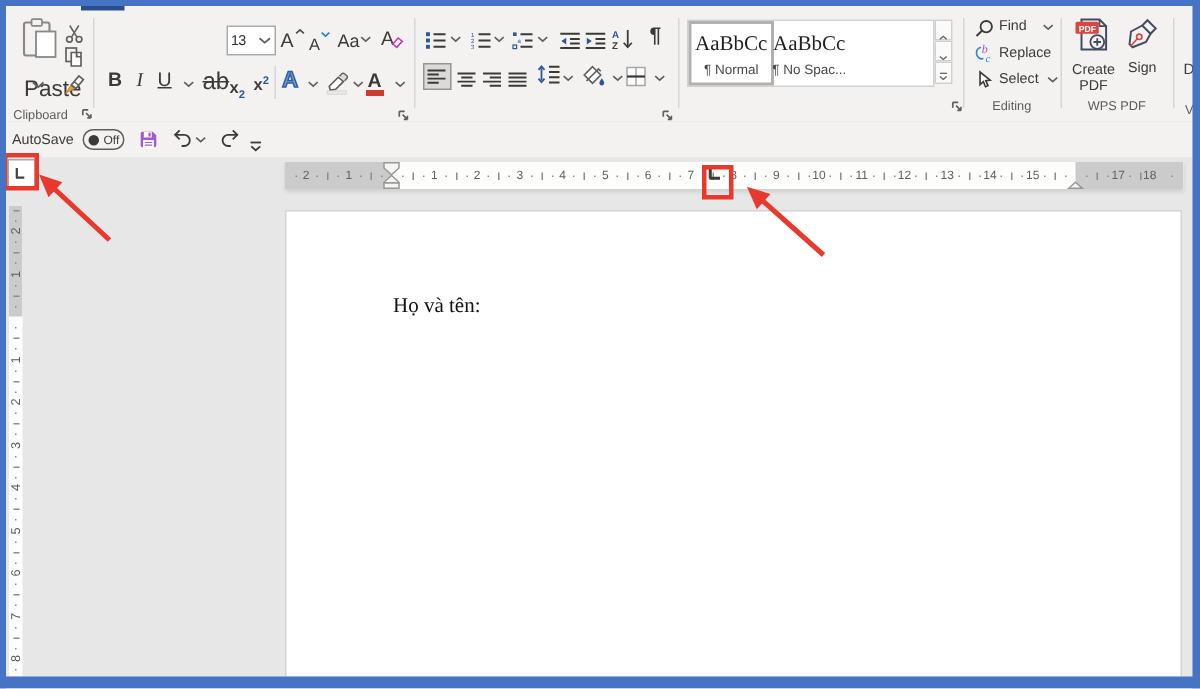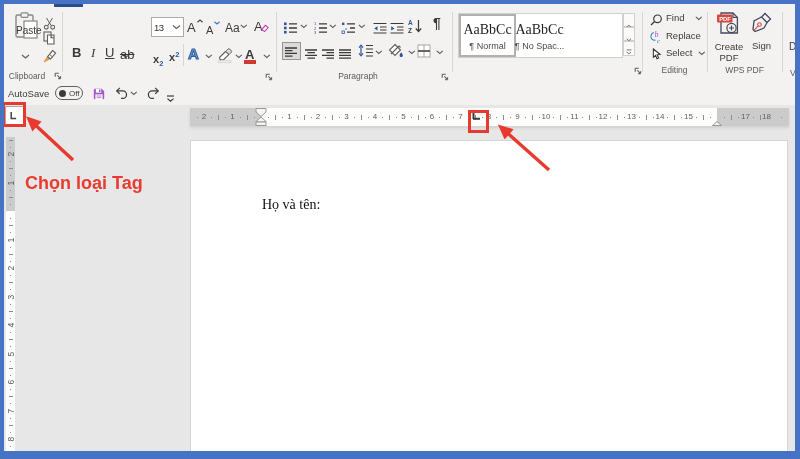--- a/index.html
+++ b/index.html
@@ -61,21 +61,21 @@
     <div class="vsep" style="left:778px"></div>
 
     <div class="abs" style="left:6px;top:6px;width:52px;height:66px">
       <div class="abs" style="left:4px;top:2px">
         <span>
         <svg width="26" height="28" viewBox="0 0 26 28">
           <rect x="2" y="3" width="17" height="22" rx="1.5" fill="none" stroke="#8a8886" stroke-width="1.4"></rect>
           <rect x="7" y="0.8" width="7" height="4.5" rx="1" fill="#f3f2f1" stroke="#8a8886" stroke-width="1.2"></rect>
           <rect x="10" y="9" width="13" height="17" fill="#fff" stroke="#8a8886" stroke-width="1.2"></rect>
         </svg></span>
-        <div class="ribtxt" style="left:2px;top:13px;font-size:10px">Paste</div>
+        <div class="ribtxt" style="left:2px;top:42px;font-size:15px">Paste</div>
         <svg class="abs" style="left:7px;top:42px" width="9" height="5" viewBox="0 0 9 5">
             <path d="M1 1l3.5 3L8 1" fill="none" stroke="#605e5c" stroke-width="1.2"></path>
           </svg>
       </div>
       <div class="abs" style="left:33px;top:6px">
         <svg width="13" height="13" viewBox="0 0 13 13">
           <path d="M3.5 1L8.2 8.6M9.5 1L4.8 8.6" stroke="#605e5c" stroke-width="1" fill="none"></path>
           <circle cx="3.3" cy="10.2" r="1.9" fill="none" stroke="#605e5c" stroke-width="1.1"></circle>
           <circle cx="9.7" cy="10.2" r="1.9" fill="none" stroke="#605e5c" stroke-width="1.1"></circle>
         </svg>
@@ -133,21 +133,21 @@
             <path d="M1 6l4-4.5 3 2.5-4 4.5z" fill="#fff" stroke="#c239b3" stroke-width="1.2"></path>
           </svg>
       </div>
 
       <div class="abs ribtxt" style="left:10px;top:37px;font-size:13px;font-weight:bold">B</div>
       <div class="abs ribtxt" style="left:29px;top:37px;font-size:13px;font-style:italic;font-family:'Liberation Serif',serif">I</div>
       <div class="abs ribtxt" style="left:43px;top:37px;font-size:13px;text-decoration:underline">U</div>
       <svg class="abs" style="left:60px;top:44px" width="8" height="5" viewBox="0 0 8 5">
           <path d="M0.8 0.8l3 2.6l3-2.6" fill="none" stroke="#605e5c" stroke-width="1.1"></path>
         </svg>
-      <div class="abs ribtxt" style="left:58px;top:39px;font-size:13px;text-decoration:line-through">ab</div>
+      <div class="abs ribtxt" style="left:73px;top:39px;font-size:16px;text-decoration:line-through">ab</div>
       <div class="abs" style="left:91px;top:39px">
         <span class="ribtxt" style="position:static;font-size:11px;font-weight:600">x</span><span style="font-size:7.5px;color:#2b579a;vertical-align:-3px;font-weight:600">2</span>
       </div>
       <div class="abs" style="left:107px;top:37px">
         <span class="ribtxt" style="position:static;font-size:11px;font-weight:600">x</span><span style="font-size:7.5px;color:#2b579a;vertical-align:4px;font-weight:600">2</span>
       </div>
       <div class="vsep" style="left:121px;top:34px;height:22px"></div>
       <div class="abs" style="left:126px;top:35px;font-size:15px;font-weight:bold;color:#6f9bd1;-webkit-text-stroke:1px #2f5fa3">A</div>
       <svg class="abs" style="left:143px;top:44px" width="8" height="5" viewBox="0 0 8 5">
           <path d="M0.8 0.8l3 2.6l3-2.6" fill="none" stroke="#605e5c" stroke-width="1.1"></path>
@@ -279,21 +279,20 @@
         <svg width="14" height="14" viewBox="0 0 14 14">
           <rect x="1" y="1" width="12" height="12" fill="#fff" stroke="#a8a6a4" stroke-width="1"></rect>
           <path d="M7 1v12M1 7h12" stroke="#a8a6a4" stroke-width="1"></path>
           <path d="M1 7h12" stroke="#3b3a39" stroke-width="1.4"></path>
         </svg>
       </div>
       <svg class="abs" style="left:160px;top:40px" width="8" height="5" viewBox="0 0 8 5">
           <path d="M0.8 0.8l3 2.6l3-2.6" fill="none" stroke="#605e5c" stroke-width="1.1"></path>
         </svg>
 
-      <div class="grplabel" style="left:-6px;width:176px">Paragraph</div>
       <div class="launcher" style="left:165px;top:63px">
         <svg width="8" height="8" viewBox="0 0 8 8">
             <path d="M1.2 1.2h3.6M1.2 1.2v3.6" stroke="#605e5c" stroke-width="1.1" fill="none"></path>
             <path d="M3.4 3.4l3.2 3.2M6.6 6.6v-2.4M6.6 6.6h-2.4" stroke="#605e5c" stroke-width="1.1" fill="none"></path>
           </svg>
       </div>
     </div>
 
     <div class="abs" style="left:448px;top:0px;width:190px;height:72px">
       <div id="stylebox" class="abs" style="left:6px;top:9px">
@@ -593,20 +592,19 @@
   <svg class="abs" style="left:0px;top:0px;pointer-events:none" width="800" height="459" viewBox="0 0 800 459">
     <defs>
       <marker id="arrowhead" markerWidth="5" markerHeight="5" refX="2.6" refY="2" orient="auto">
         <path d="M0.2 0L4.6 2 0.2 4z" fill="#e8392f"></path>
       </marker>
     </defs>
     <line x1="73" y1="160" x2="31" y2="121" stroke="#e8392f" stroke-width="3.4" marker-end="url(#arrowhead)"></line>
     <line x1="549" y1="170" x2="503" y2="129" stroke="#e8392f" stroke-width="3.4" marker-end="url(#arrowhead)"></line>
   </svg>
 
-  <div class="redlabel" style="left:25px;top:173px">Chọn loại Tag</div>
 
   <div id="frame-top" class="abs frame"></div>
   <div id="frame-left" class="abs frame"></div>
   <div id="frame-right" class="abs frame"></div>
   <div id="frame-bottom" class="abs frame"></div>
   <div id="tab-underline" class="abs"></div>
 </div>
 
 </body></html>

